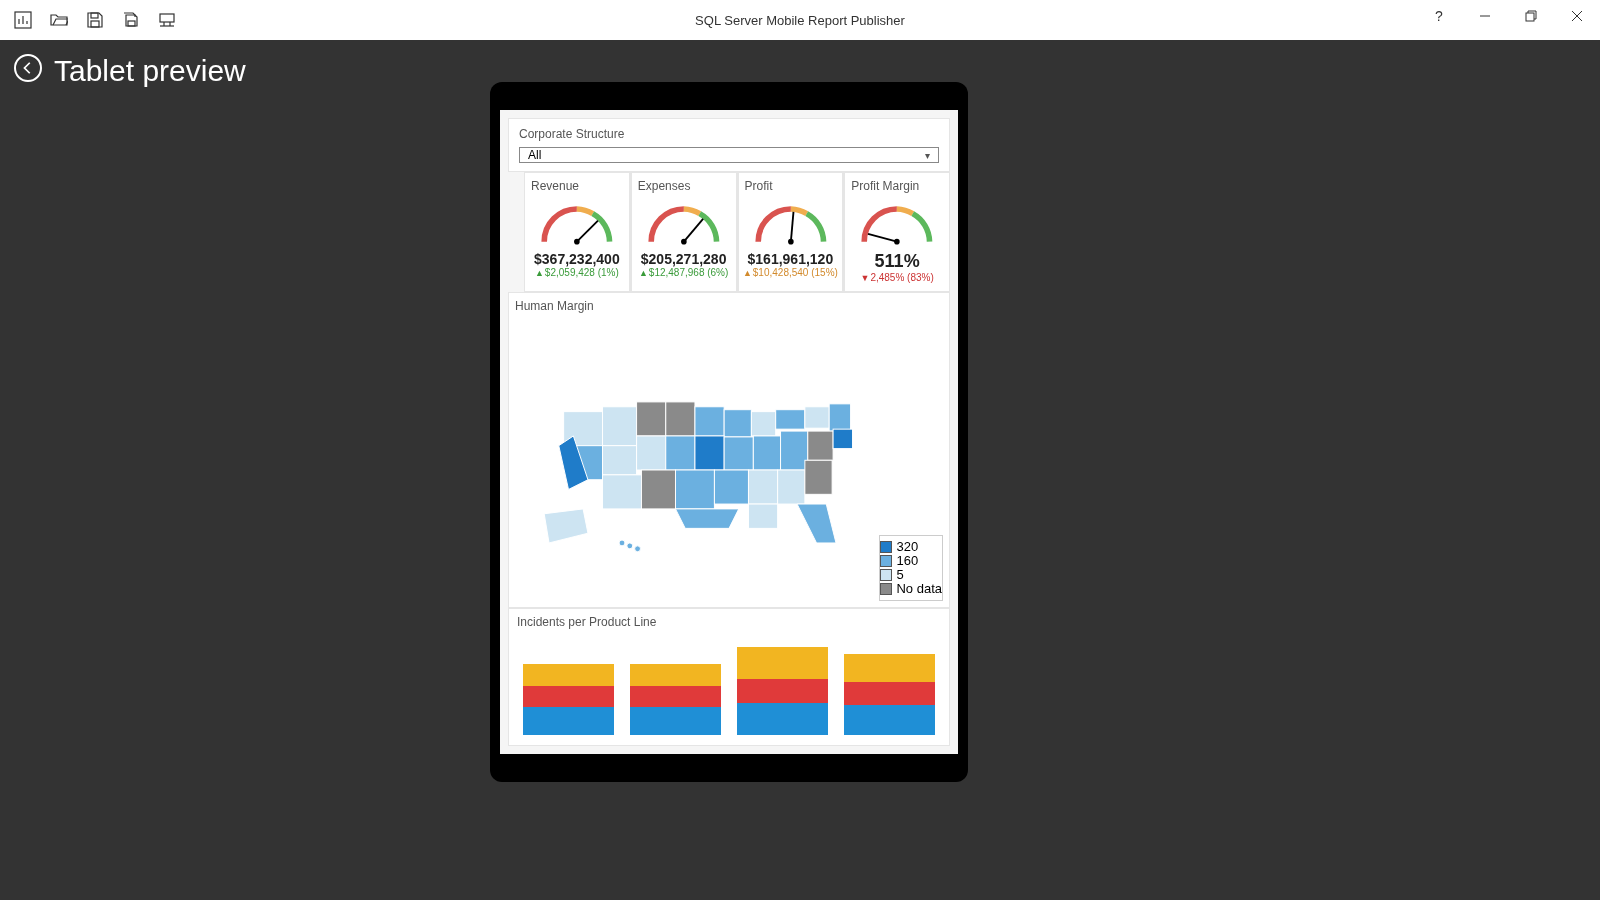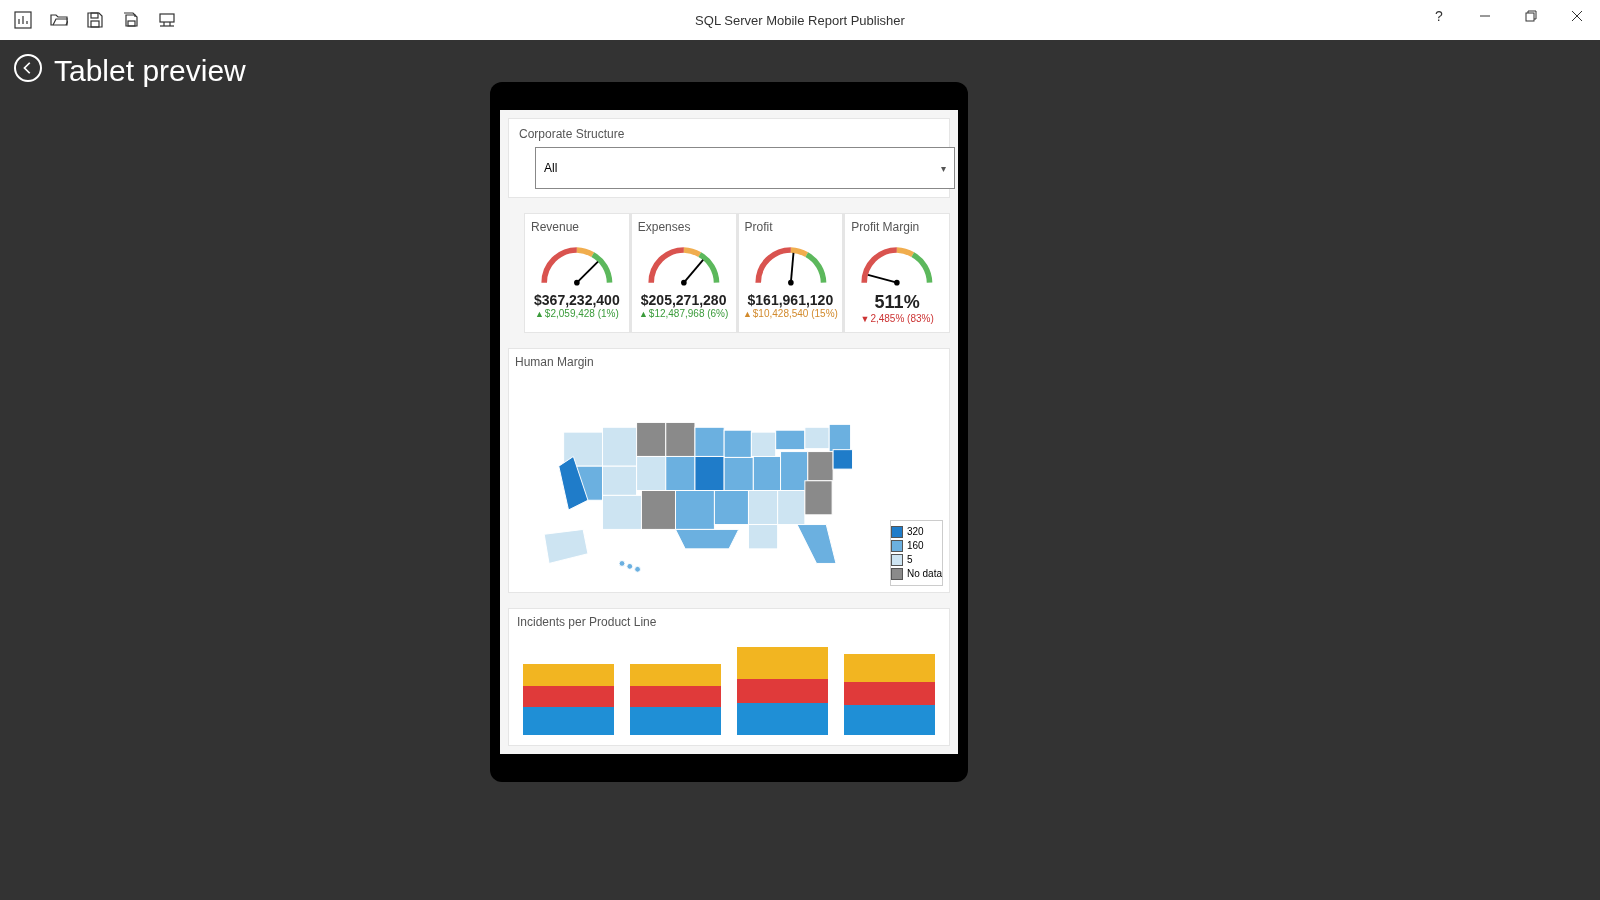--- a/index.html
+++ b/index.html
@@ -24,44 +24,44 @@
   .back-circle { width: 28px; height: 28px; border: 2px solid #fff; border-radius: 50%; display: flex; align-items: center; justify-content: center; cursor: pointer; }
   .back-circle svg { width: 14px; height: 14px; stroke: #fff; fill: none; stroke-width: 2; }
   .preview-title { font-size: 30px; font-weight: 300; }
 
   
   .tablet { position: absolute; left: 490px; top: 42px; width: 478px; height: 700px; background: #000; border-radius: 12px; padding: 28px 10px; display: flex; }
   .tablet-screen { flex: 1; background: #f0f0f0; display: flex; flex-direction: column; overflow: hidden; }
 
   .report-title { font-size: 22px; font-weight: 400; color: #555; padding: 12px 14px 10px; background: linear-gradient(#ececec,#e4e4e4); border-bottom: 1px solid #ddd; }
 
-  .report-body { flex: 1; background: #f5f5f5; padding: 8px; display: flex; flex-direction: column; gap: 15px; }
+  .report-body { flex: 1; background: #f5f5f5; padding: 8px; display: flex; flex-direction: column; gap: 0; }
 
   .panel { background: #fff; border: 1px solid #e5e5e5; padding: 8px 10px; }
   .panel-label { font-size: 12px; color: #555; margin-bottom: 6px; }
 
-  .dropdown { width: 100%; height: 42px; border: 1px solid #888; font-size: 12px; padding: 0 8px; display: flex; align-items: center; justify-content: space-between; cursor: pointer; background: #fff; margin-left: 16px; }
+  .dropdown { width: 100%; height: 16px; border: 1px solid #888; font-size: 12px; padding: 0 8px; display: flex; align-items: center; justify-content: space-between; cursor: pointer; background: #fff; }
   .chev { font-size: 10px; color: #555; }
 
   
   .gauge-row { display: flex; gap: 1px; background: #e5e5e5; margin-left: 16px; }
   .gauge-card { flex: 1; background: #fff; padding: 6px 4px 8px; border: 1px solid #e5e5e5; display:flex; flex-direction:column; align-items:center; }
   .gauge-card .g-title { font-size: 12px; color: #555; align-self: flex-start; margin-bottom: 2px; padding-left:2px;}
   .gauge-svg { width: 100%; height: 56px; }
   .g-value { font-size: 14px; font-weight: 700; color: #222; white-space: nowrap; }
   .g-delta { font-size: 10px; white-space: nowrap; }
   .g-delta.green { color: #3a9b3a; }
   .g-delta.orange { color: #d28a2c; }
   .g-delta.red { color: #cc3333; }
   .g-delta .arrow { font-size:9px; margin-right:1px;}
 
   
   .map-wrap { position: relative; flex: 1; min-height: 190px; }
   .us-map { width: 100%; height: 100%; }
-  .legend { position: absolute; right: 6px; bottom: 6px; background: #fff; border: 1px solid #ccc; padding: 4px 0; font-size: 10px; }
+  .legend { position: absolute; right: 6px; bottom: 6px; background: #fff; border: 1px solid #ccc; padding: 4px 0; font-size: 13px; }
   .legend-row { display: flex; align-items: center; gap: 4px; line-height: 14px; }
   .swatch { width: 12px; height: 12px; border: 1px solid #555; }
 
   
   .bars { display: flex; gap: 16px; align-items: flex-end; height: 100px; padding: 4px 6px 0; }
   .bar { flex: 1; display: flex; flex-direction: column; justify-content: flex-end; }
   .seg { width: 100%; }
 </style>
 </head>
 <body>

